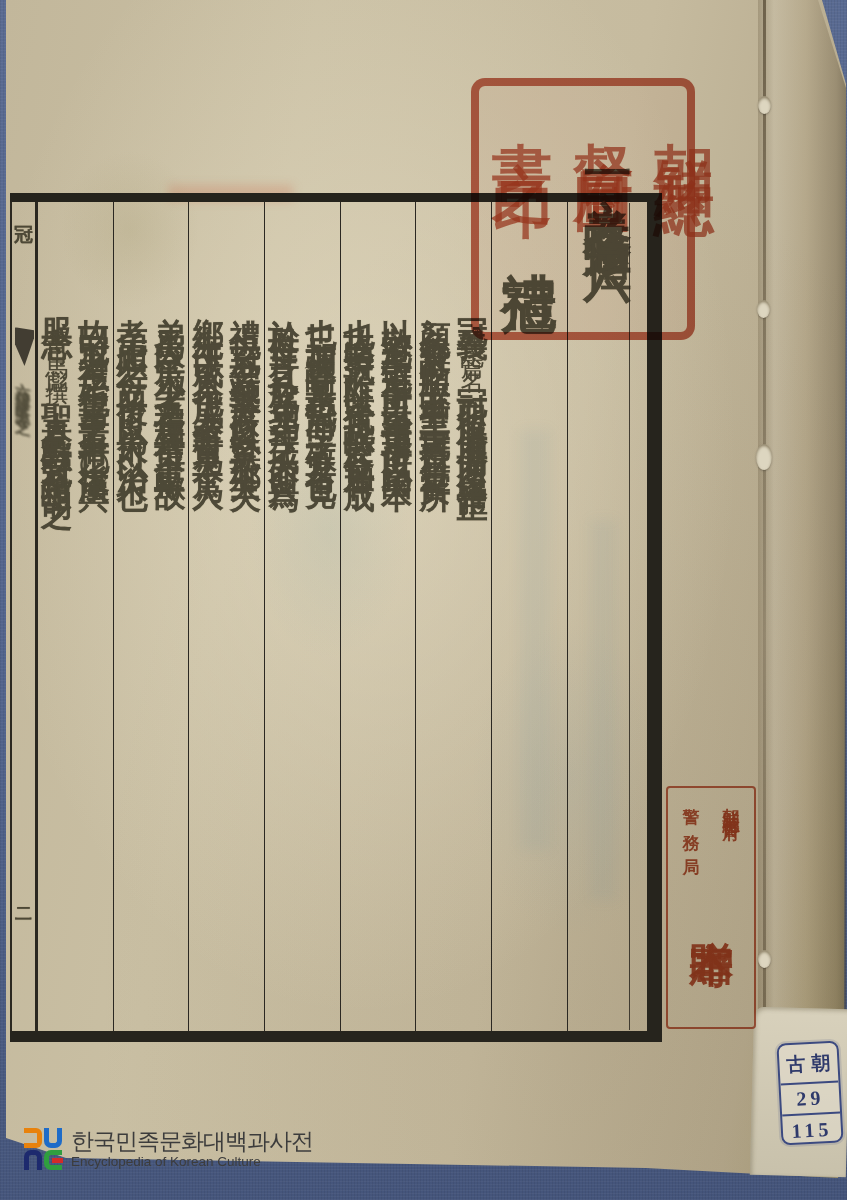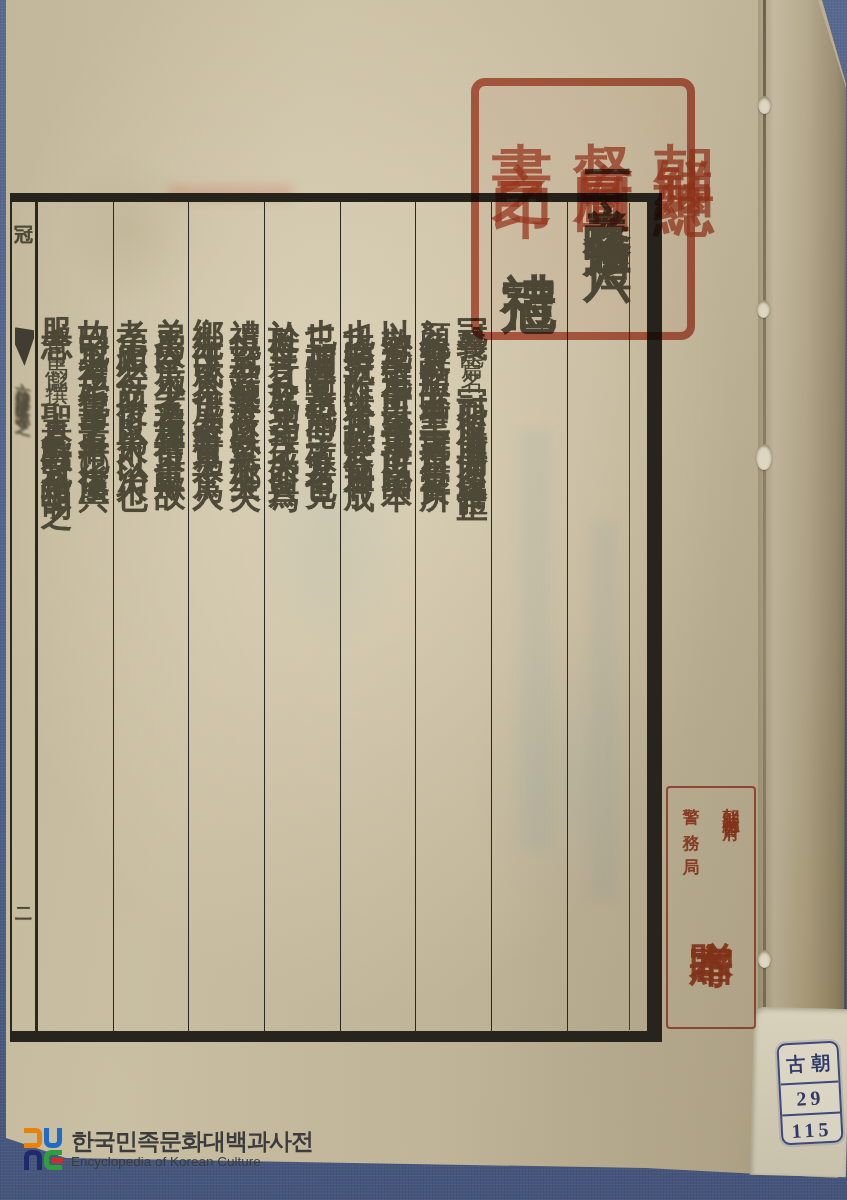--- a/index.html
+++ b/index.html
@@ -99,21 +99,21 @@
   .cl-row3{height:32px;font-size:20px;line-height:30px;}
   
   .wm{position:absolute;left:24px;top:1128px;display:flex;align-items:center;gap:9px;}
   .wm-glyphs{width:38px;height:42px;display:grid;grid-template-columns:1fr 1fr;grid-template-rows:1fr 1fr;gap:2px;}
   .g{box-sizing:border-box;position:relative;}
   .g-orange{border:5px solid #e8820c;border-left:none;border-radius:0 6px 6px 0;}
   .g-blue{border:5px solid #1f6cc8;border-top:none;border-radius:0 0 7px 7px;}
   .g-navy{border:5px solid #1d2a6e;border-bottom:none;border-radius:7px 7px 0 0;}
   .g-green{border:5px solid #2f9e3f;border-right:none;border-radius:7px 0 0 7px;}
   .g-redbar{position:absolute;right:-1px;top:50%;margin-top:-2.5px;width:11px;height:5px;background:#d32b28;}
-  .wm-kr{font-family:"Liberation Sans","DejaVu Sans",sans-serif;font-size:23px;font-weight:700;color:#3c3c3c;letter-spacing:-1px;line-height:1.05;}
+  .wm-kr{font-family:"Liberation Sans","DejaVu Sans",sans-serif;font-size:23px;font-weight:400;color:#3c3c3c;letter-spacing:-1px;line-height:1.05;}
   .wm-en{font-family:"Liberation Sans","DejaVu Sans",sans-serif;font-size:13.5px;color:#3c3c3c;}
   .copyright{position:absolute;left:612px;top:1150px;font-family:"Liberation Sans","DejaVu Sans",sans-serif;
     font-size:20px;color:#2e2e2a;}
   
   .stain{position:absolute;border-radius:50%;pointer-events:none;}
   .ghost{position:absolute;pointer-events:none;filter:blur(6px);}
 </style>
 </head>
 <body>
 

